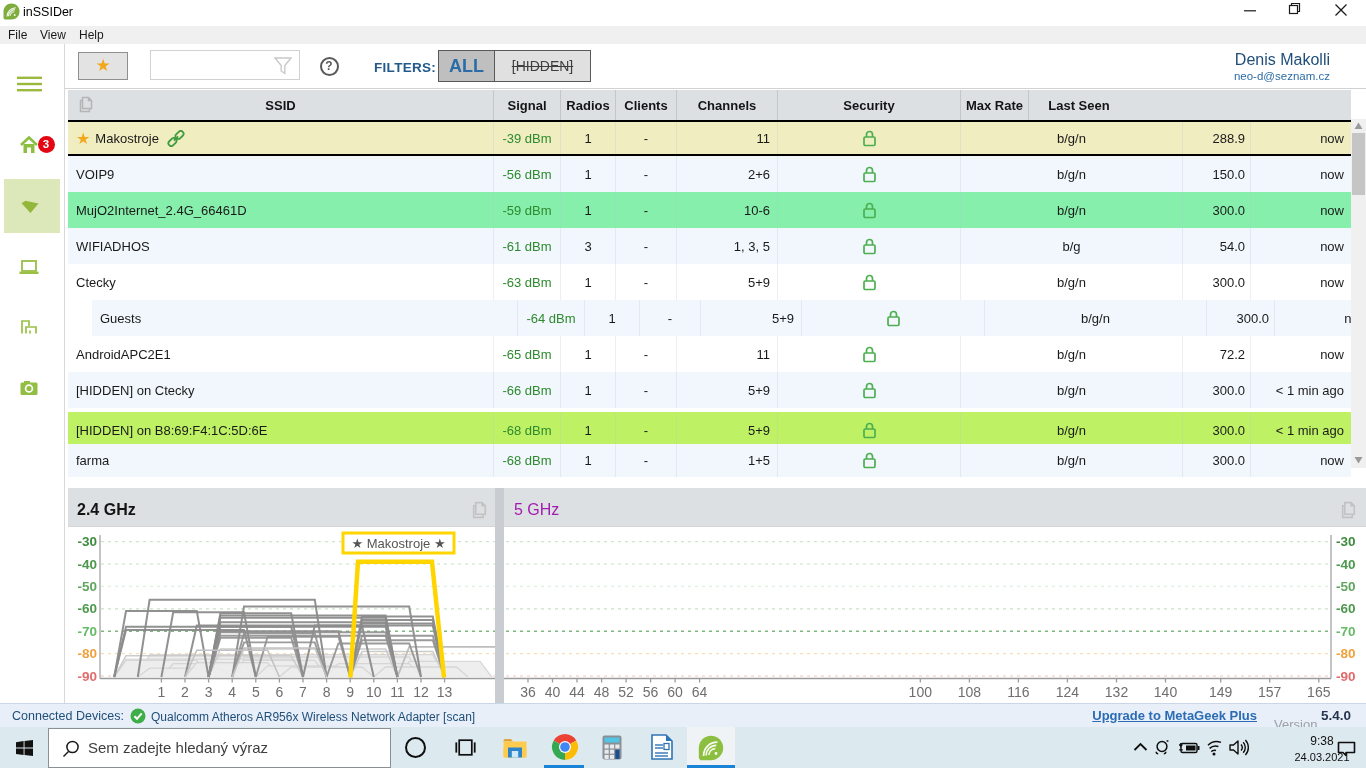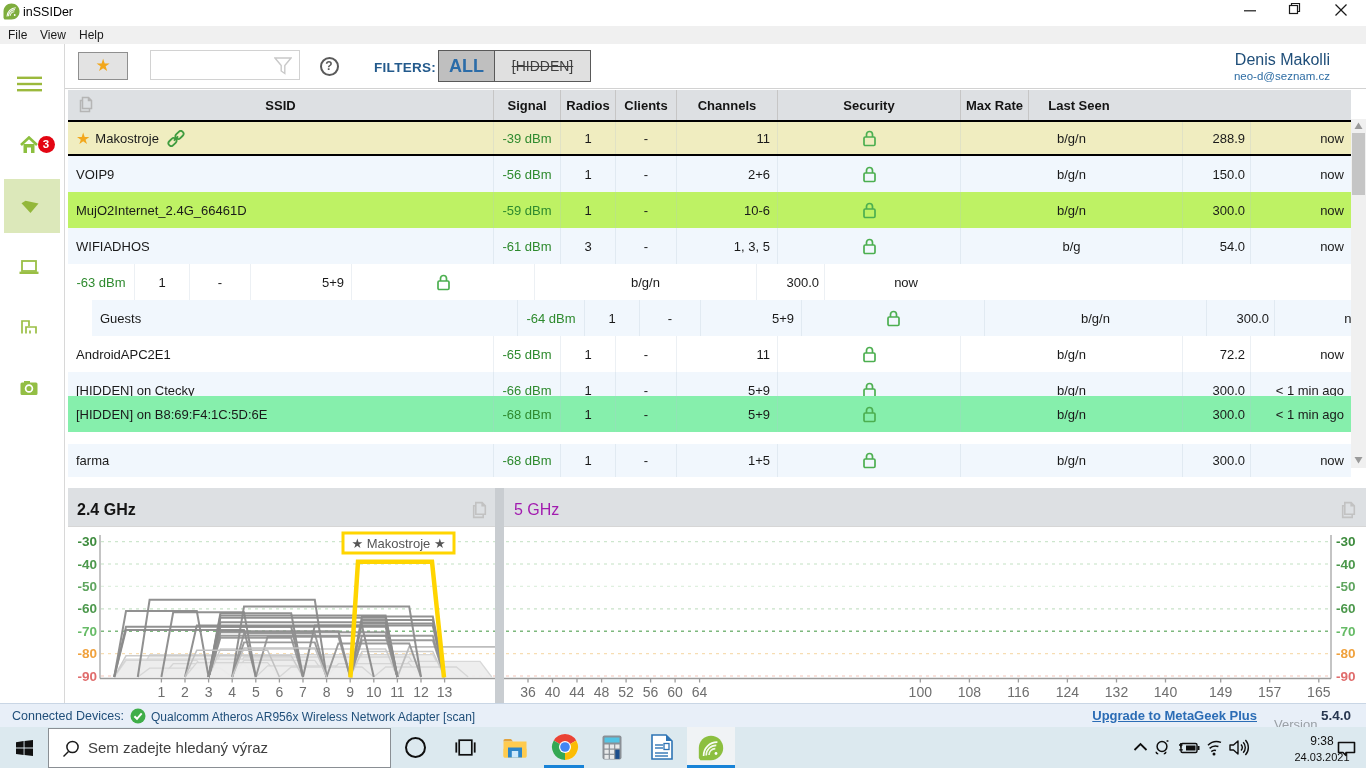--- a/index.html
+++ b/index.html
@@ -151,21 +151,21 @@
   <div class="c c5">
       <svg width="15" height="17" viewBox="0 0 15 17">
         <rect x="2" y="7" width="11" height="8.5" rx="1.2" fill="none" stroke="#4CAF50" stroke-width="1.7"></rect>
         <path d="M4.5 7 L4.5 4.5 A 3 3 0 0 1 10.5 4.5 L10.5 7" fill="none" stroke="#4CAF50" stroke-width="1.7"></path>
       </svg>
     </div>
   <div class="c c6">b/g/n</div>
     <div class="c c7">150.0</div>
     <div class="c c8">now</div>
 </div>
-<div class="row" style="top:192px;background:#bef264;height:36px;overflow:hidden;">
+<div class="row" style="top:192px;background:#86efac;height:36px;overflow:hidden;">
   <div class="c c0">MujO2Internet_2.4G_66461D</div>
   <div class="c c1">-59&nbsp;dBm</div>
     <div class="c c2">1</div>
     <div class="c c3">-</div>
     <div class="c c4">10-6</div>
   <div class="c c5">
       <svg width="15" height="17" viewBox="0 0 15 17">
         <rect x="2" y="7" width="11" height="8.5" rx="1.2" fill="none" stroke="#4CAF50" stroke-width="1.7"></rect>
         <path d="M4.5 7 L4.5 4.5 A 3 3 0 0 1 10.5 4.5 L10.5 7" fill="none" stroke="#4CAF50" stroke-width="1.7"></path>
       </svg>
@@ -184,20 +184,21 @@
       <svg width="15" height="17" viewBox="0 0 15 17">
         <rect x="2" y="7" width="11" height="8.5" rx="1.2" fill="none" stroke="#4CAF50" stroke-width="1.7"></rect>
         <path d="M4.5 7 L4.5 4.5 A 3 3 0 0 1 10.5 4.5 L10.5 7" fill="none" stroke="#4CAF50" stroke-width="1.7"></path>
       </svg>
     </div>
   <div class="c c6">b/g</div>
     <div class="c c7">54.0</div>
     <div class="c c8">now</div>
 </div>
 <div class="row" style="top:264px;background:#FFFFFF;height:36px;overflow:hidden;">
+  <div class="c c0">Ctecky</div>
   <div class="c c1">-63&nbsp;dBm</div>
     <div class="c c2">1</div>
     <div class="c c3">-</div>
     <div class="c c4">5+9</div>
   <div class="c c5">
       <svg width="15" height="17" viewBox="0 0 15 17">
         <rect x="2" y="7" width="11" height="8.5" rx="1.2" fill="none" stroke="#4CAF50" stroke-width="1.7"></rect>
         <path d="M4.5 7 L4.5 4.5 A 3 3 0 0 1 10.5 4.5 L10.5 7" fill="none" stroke="#4CAF50" stroke-width="1.7"></path>
       </svg>
     </div>
@@ -246,21 +247,21 @@
   <div class="c c5">
       <svg width="15" height="17" viewBox="0 0 15 17">
         <rect x="2" y="7" width="11" height="8.5" rx="1.2" fill="none" stroke="#4CAF50" stroke-width="1.7"></rect>
         <path d="M4.5 7 L4.5 4.5 A 3 3 0 0 1 10.5 4.5 L10.5 7" fill="none" stroke="#4CAF50" stroke-width="1.7"></path>
       </svg>
     </div>
   <div class="c c6">b/g/n</div>
     <div class="c c7">300.0</div>
     <div class="c c8">&lt; 1 min ago</div>
 </div>
-<div class="row" style="top:396px;background:#86efac;height:36px;overflow:hidden;align-items:flex-end;">
+<div class="row" style="top:412px;background:#bef264;height:36px;overflow:hidden;align-items:flex-end;">
   <div class="c c0">[HIDDEN] on B8:69:F4:1C:5D:6E</div>
   <div class="c c1">-68&nbsp;dBm</div>
     <div class="c c2">1</div>
     <div class="c c3">-</div>
     <div class="c c4">5+9</div>
   <div class="c c5">
       <svg width="15" height="17" viewBox="0 0 15 17">
         <rect x="2" y="7" width="11" height="8.5" rx="1.2" fill="none" stroke="#4CAF50" stroke-width="1.7"></rect>
         <path d="M4.5 7 L4.5 4.5 A 3 3 0 0 1 10.5 4.5 L10.5 7" fill="none" stroke="#4CAF50" stroke-width="1.7"></path>
       </svg>

